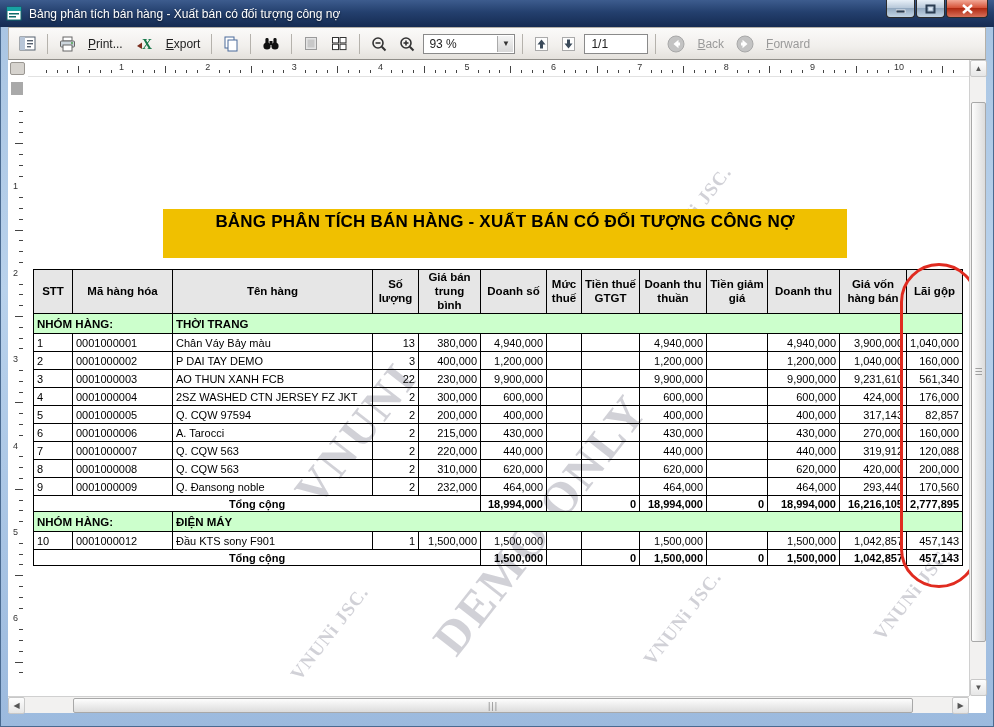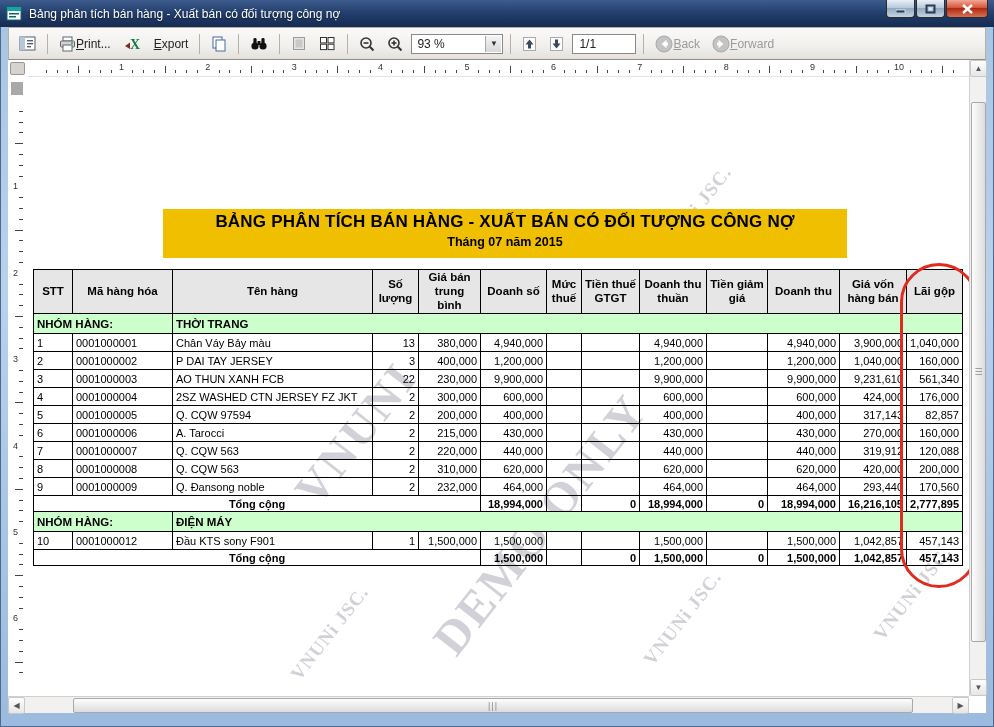--- a/index.html
+++ b/index.html
@@ -19,21 +19,21 @@
     border-radius:0 0 4px 4px; display:flex; align-items:center; justify-content:center;
     background:linear-gradient(180deg,#e8f0f8 0%,#b9c9da 45%,#93a9c0 50%,#c3d4e4 100%); margin-left:1px; }
   .winbtn.close { width:42px; background:linear-gradient(180deg,#f2a896 0%,#d6543a 45%,#b02a12 50%,#d8705a 100%); }
   .winbtn svg { display:block; }
 
   
   .toolbar { position:absolute; left:8px; top:27px; width:978px; height:33px;
     background:linear-gradient(180deg,#fbfaf9 0%,#f1efec 60%,#e4e1dc 100%);
     border:1px solid #b4b0a8; border-bottom:1px solid #8f8d88;
     display:flex; align-items:center; padding:0 6px; gap:4px; font-size:12px; color:#222; }
-  .tbtn { display:flex; align-items:center; gap:0; padding:2px 4px; border-radius:2px; }
+  .tbtn { display:flex; align-items:center; gap:12px; padding:2px 4px; border-radius:2px; }
   .tsep { width:1px; height:20px; background:#b5b2ac; margin:0 3px; flex:0 0 auto; }
   .mnemonic { display:inline-block; }
   .mnemonic::first-letter { text-decoration:underline; }
   .combo { width:92px; height:20px; background:#fff; border:1px solid #8a8a8a;
     display:flex; align-items:center; font-size:12px; padding-left:5px; position:relative; }
   .combo .arrow { position:absolute; right:1px; top:1px; bottom:1px; width:16px;
     background:linear-gradient(180deg,#f4f4f4,#d8d8d8); border-left:1px solid #aaa;
     display:flex; align-items:center; justify-content:center; font-size:8px; color:#333; }
   .pagebox { width:64px; height:20px; background:#fff; border:1px solid #8a8a8a;
     font-size:12px; display:flex; align-items:center; padding-left:6px; }
@@ -401,21 +401,20 @@
           <div class="wm" style="left: 355px; top: 420px; font-size: 48px; letter-spacing: 2px;">DEMO ONLY</div>
           <div class="wm" style="left: 608px; top: 125px; font-size: 19px; letter-spacing: 1px;">VNUNi JSC.</div>
           <div class="wm" style="left: 245px; top: 545px; font-size: 19px; letter-spacing: 1px;">VNUNi JSC.</div>
           <div class="wm" style="left: 598px; top: 530px; font-size: 19px; letter-spacing: 1px;">VNUNi JSC.</div>
           <div class="wm" style="left: 828px; top: 505px; font-size: 19px; letter-spacing: 1px;">VNUNi JSC.</div>
         </div>
 
 
       <div class="banner">
         <div class="banner-title">BẢNG PHÂN TÍCH BÁN HÀNG - XUẤT BÁN CÓ ĐỐI TƯỢNG CÔNG NỢ</div>
-        <div class="banner-sub">Tháng 07 năm 2015</div>
       </div>
 
       <table class="report" id="report-table">
           <colgroup>
             <col style="width: 39px;">
             <col style="width: 100px;">
             <col style="width: 200px;">
             <col style="width: 46px;">
             <col style="width: 62px;">
             <col style="width: 66px;">
@@ -460,21 +459,21 @@
               <td class="num"></td>
               <td class="num">4,940,000</td>
               <td class="num"></td>
               <td class="num">4,940,000</td>
               <td class="num">3,900,000</td>
               <td class="num">1,040,000</td>
             </tr>
             <tr class="data">
               <td>2</td>
               <td>0001000002</td>
-              <td>P DAI TAY JERSEY</td>
+              <td>P DAI TAY DEMO</td>
               <td class="num">3</td>
               <td class="num">400,000</td>
               <td class="num">1,200,000</td>
               <td class="num"></td>
               <td class="num"></td>
               <td class="num">1,200,000</td>
               <td class="num"></td>
               <td class="num">1,200,000</td>
               <td class="num">1,040,000</td>
               <td class="num">160,000</td>

